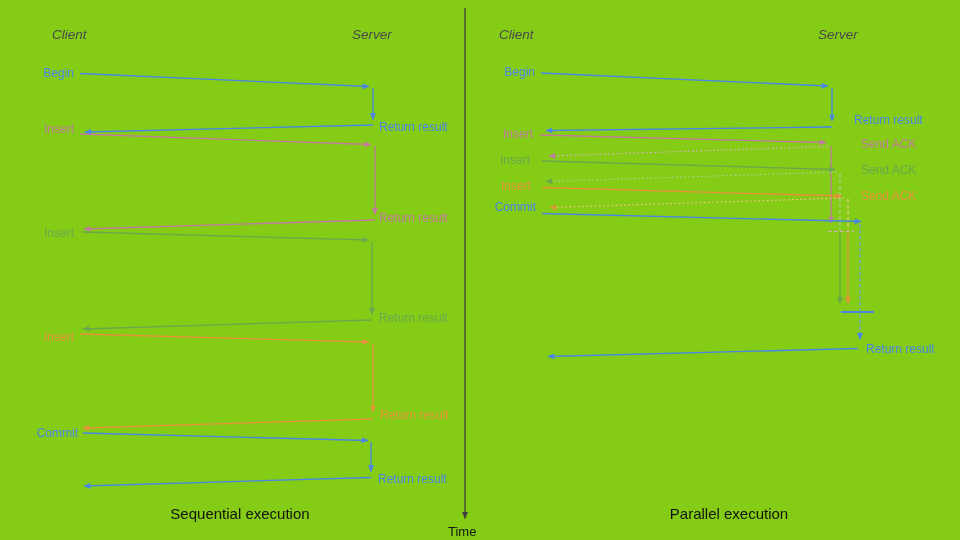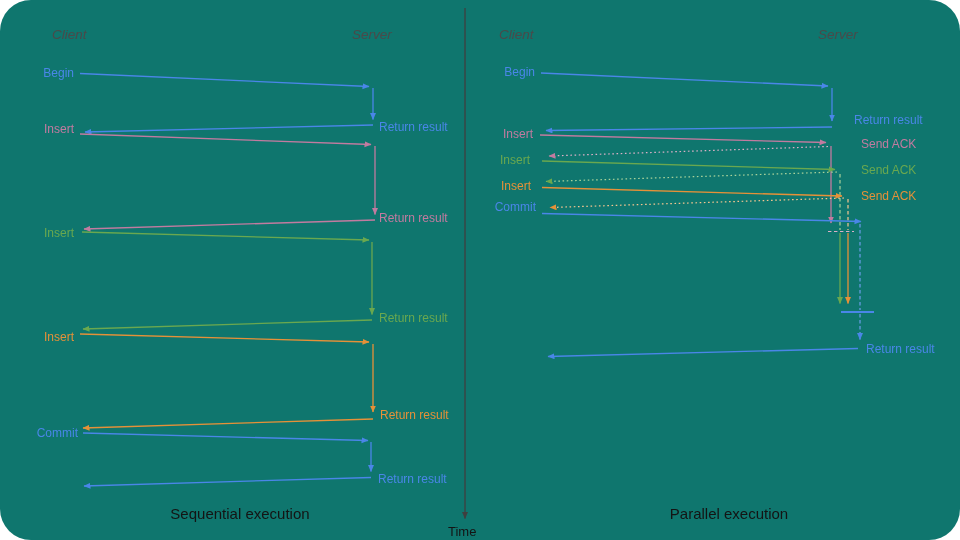--- a/index.html
+++ b/index.html
@@ -1,17 +1,17 @@
 <!DOCTYPE html>
 <html><head>
 <meta charset="utf-8">
 <style>
   html,body{margin:0;padding:0;background:#ffffff;}
-  .stage{position:relative;width:960px;height:540px;background:#0f766e;overflow:hidden;
-         font-family:"Liberation Sans",sans-serif;border-radius:31px;}
+  .stage{position:relative;width:960px;height:540px;background:#84cc16;overflow:hidden;
+         font-family:"Liberation Sans",sans-serif;}
   svg{display:block;}
   svg text{font-family:"Liberation Sans",sans-serif;}
   .hdr{font-size:13.5px;font-style:italic;}
   .lbl{font-size:12px;}
   .ttl{font-size:15px;}
   .time{font-size:13px;}
   .ln{fill:none;stroke-width:1.3;}
   .bar{fill:none;stroke-width:2.2;}
   .dot{stroke-dasharray:1.6 2.6;stroke-width:1.2;}
   .dsh{stroke-dasharray:3.4 2.6;stroke-width:1.2;}

